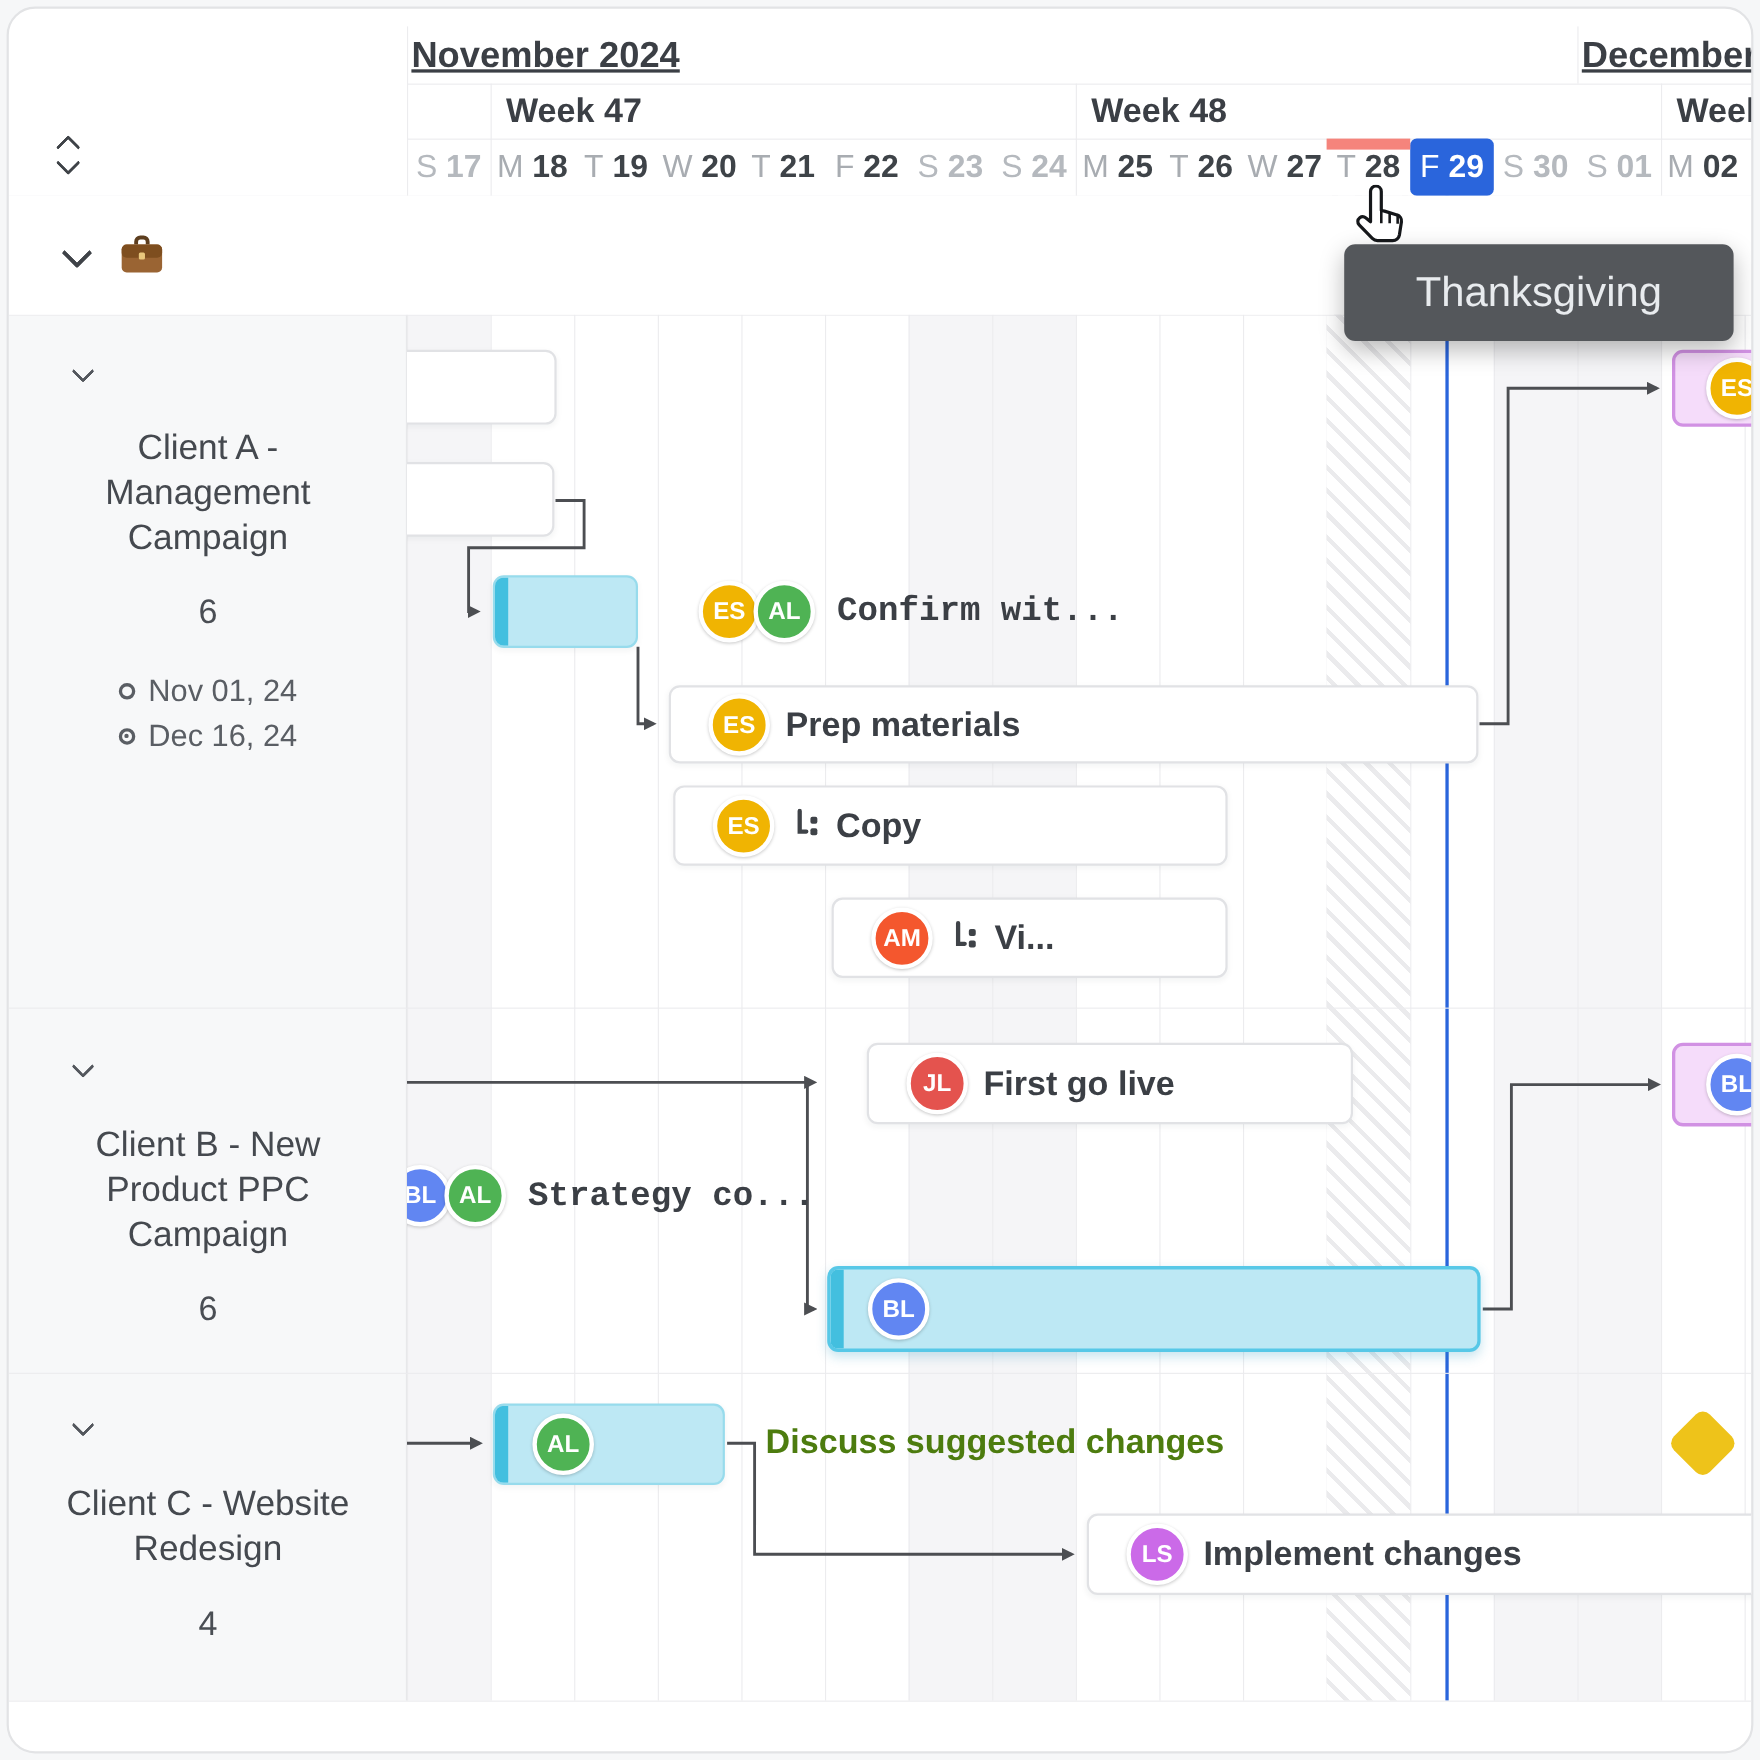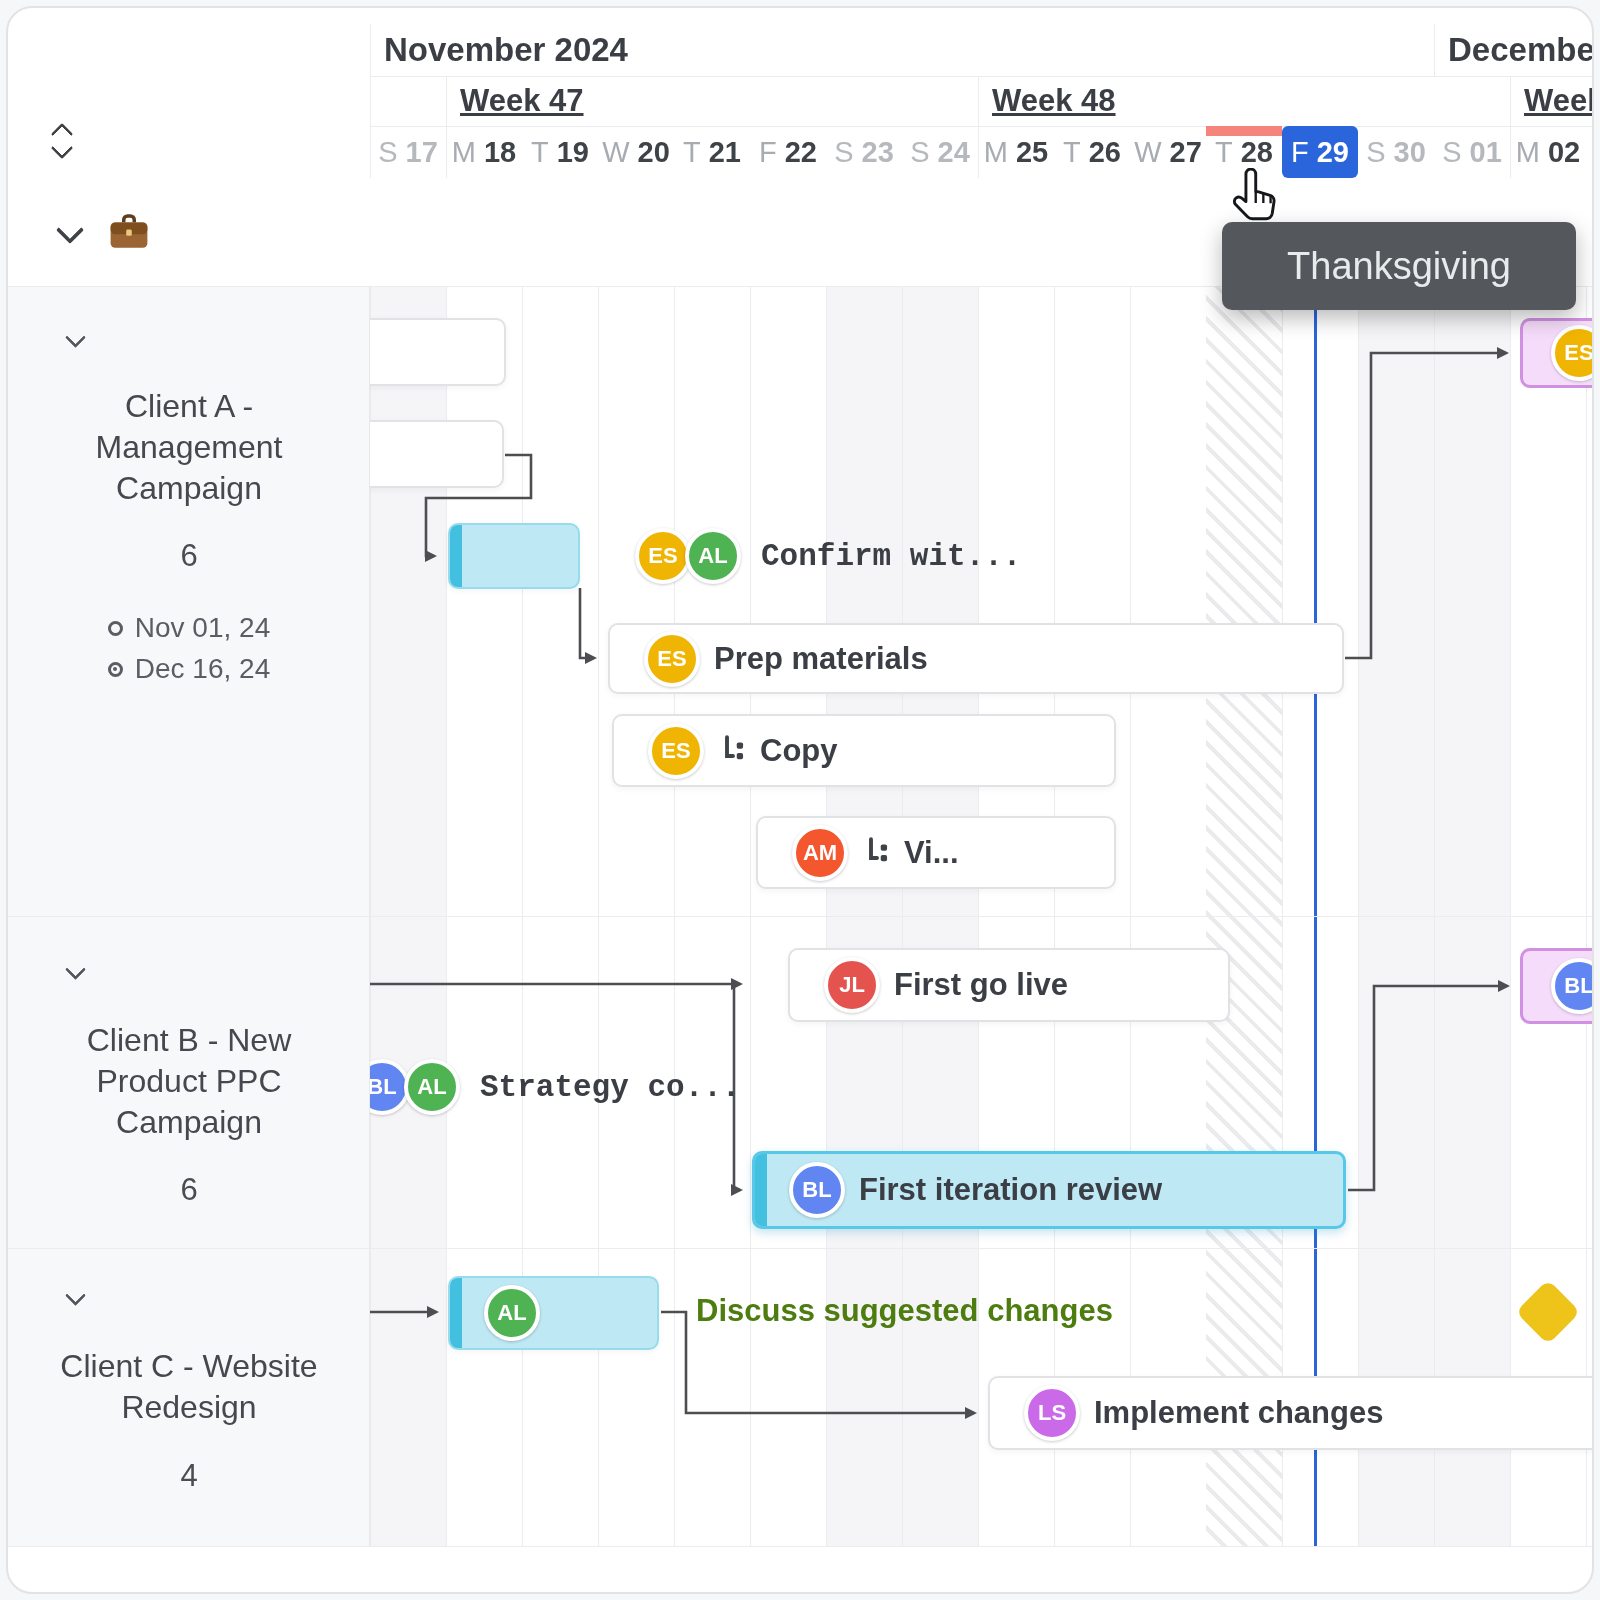--- a/index.html
+++ b/index.html
@@ -7,25 +7,25 @@
               font-family:"Liberation Sans","DejaVu Sans",sans-serif; }
   .app { position:absolute; inset:6px; background:#fff; border:2px solid #e2e3e5;
          border-radius:26px; overflow:hidden; }
 
   
   .hline { position:absolute; height:1px; background:var(--grid-line); z-index:6; }
   .vline { position:absolute; width:1px; background:var(--grid-line); z-index:6; }
 
   
   .month { position:absolute; top:16px; height:52px; display:flex; align-items:center;
-           padding-left:14px; font-size:33px; font-weight:700; color:var(--header-text);
-           overflow:hidden; white-space:nowrap; z-index:7; }
+           padding-left:4px; font-size:33px; font-weight:700; color:var(--header-text);
+           overflow:hidden; white-space:nowrap; z-index:7;text-decoration:underline; }
   .week  { position:absolute; top:68px; height:50px; display:flex; align-items:center;
            padding-left:14px; font-size:31px; font-weight:700; color:var(--header-text);
-           overflow:hidden; white-space:nowrap; z-index:7;text-decoration:underline; }
+           overflow:hidden; white-space:nowrap; z-index:7; }
   .day   { position:absolute; top:118px; height:52px; width:76px; display:flex;
            align-items:center; justify-content:center; gap:8px; font-size:29px; z-index:7; }
   .day .dl { color:var(--muted-text); font-weight:500; }
   .day .dn { color:#3e4348; font-weight:700; }
   .day.weekend .dl, .day.weekend .dn { color:#b5b9be; }
   .day.today { background:var(--today); border-radius:6px; }
   .day.today .dl, .day.today .dn { color:#fff; }
   .holiday-strip { position:absolute; left:1198px; top:118px; width:76px; height:10px;
                    background:var(--holiday-marker); z-index:8; }
 
@@ -296,21 +296,20 @@
     <span class="avatar" style="background: rgb(228, 83, 78);">JL</span>
     <span class="bar-label">First go live</span>
   </div>
   <div class="float-label" style="left:346px;top:1051px">
     <span class="avatar" style="background: rgb(97, 134, 242);">BL</span>
     <span class="avatar" style="background: rgb(79, 179, 84);">AL</span>
     <span class="bar-label">Strategy co...</span>
   </div>
   <div class="bar cyan highlight" style="left:744px;top:1143px;width:594px;height:78px">
     <span class="avatar" style="background: rgb(97, 134, 242);">BL</span>
-    <span class="bar-label">First iteration review</span>
   </div>
   <div class="purple-bar" style="left:1512px;top:940px;width:120px;height:76px">
     <span class="avatar" style="background: rgb(97, 134, 242);">BL</span>
   </div>
 
   <div class="bar cyan" style="left:440px;top:1268px;width:211px;height:74px">
     <span class="avatar" style="background: rgb(79, 179, 84);">AL</span>
   </div>
   <div class="float-text" style="left:688px;top:1285px">Discuss suggested changes</div>
   <div class="bar" style="left:980px;top:1368px;width:620px;height:74px">

